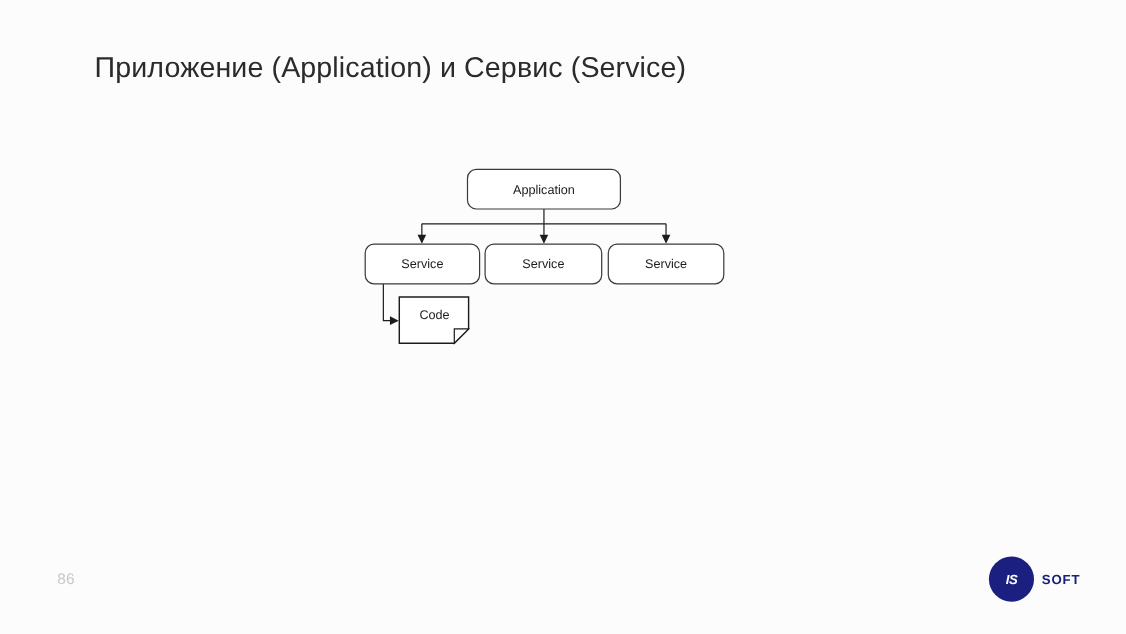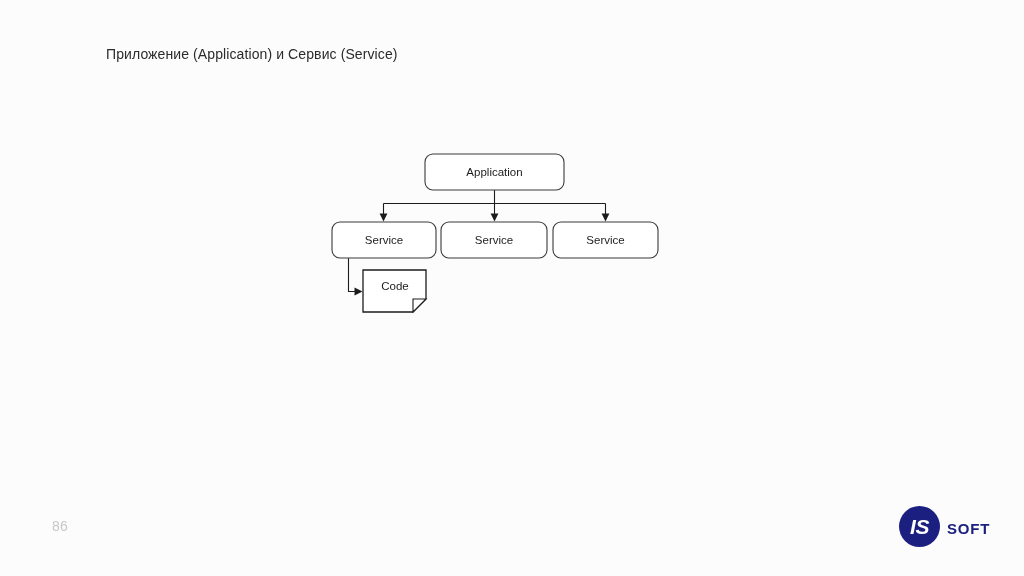--- a/index.html
+++ b/index.html
@@ -17,23 +17,23 @@
 
   #slide {
     position: absolute;
     inset: 0;
     background: #fcfcfc;
   }
 
   
   #slide-title {
     position: absolute;
-    left: 106px;
+    left: 86px;
     top: 45px;
-    font-size: 14px;
+    font-size: 26px;
     font-weight: 400;
     color: #2b2b2b;
     letter-spacing: 0.1px;
     white-space: nowrap;
     line-height: 1.3;
   }
 
   
   #diagram {
     position: absolute;
@@ -103,32 +103,32 @@
     border-radius: 50%;
     background: #1b2080;
     display: flex;
     align-items: center;
     justify-content: center;
   }
   #logo-mark-text {
     font-family: "Liberation Sans", sans-serif;
     font-style: italic;
     font-weight: 700;
-    font-size: 21px;
+    font-size: 12px;
     color: #ffffff;
     letter-spacing: -0.5px;
     line-height: 1;
   }
   #logo-word {
     position: absolute;
     left: 48px;
     top: 14px;
     font-family: "Liberation Sans", sans-serif;
     font-weight: 700;
-    font-size: 15px;
+    font-size: 12px;
     color: #1b2080;
     letter-spacing: 0.8px;
   }
 </style>
 </head>
 <body>
 
 <div id="slide">
 
   <div id="slide-title">Приложение (Application) и Сервис (Service)</div>

